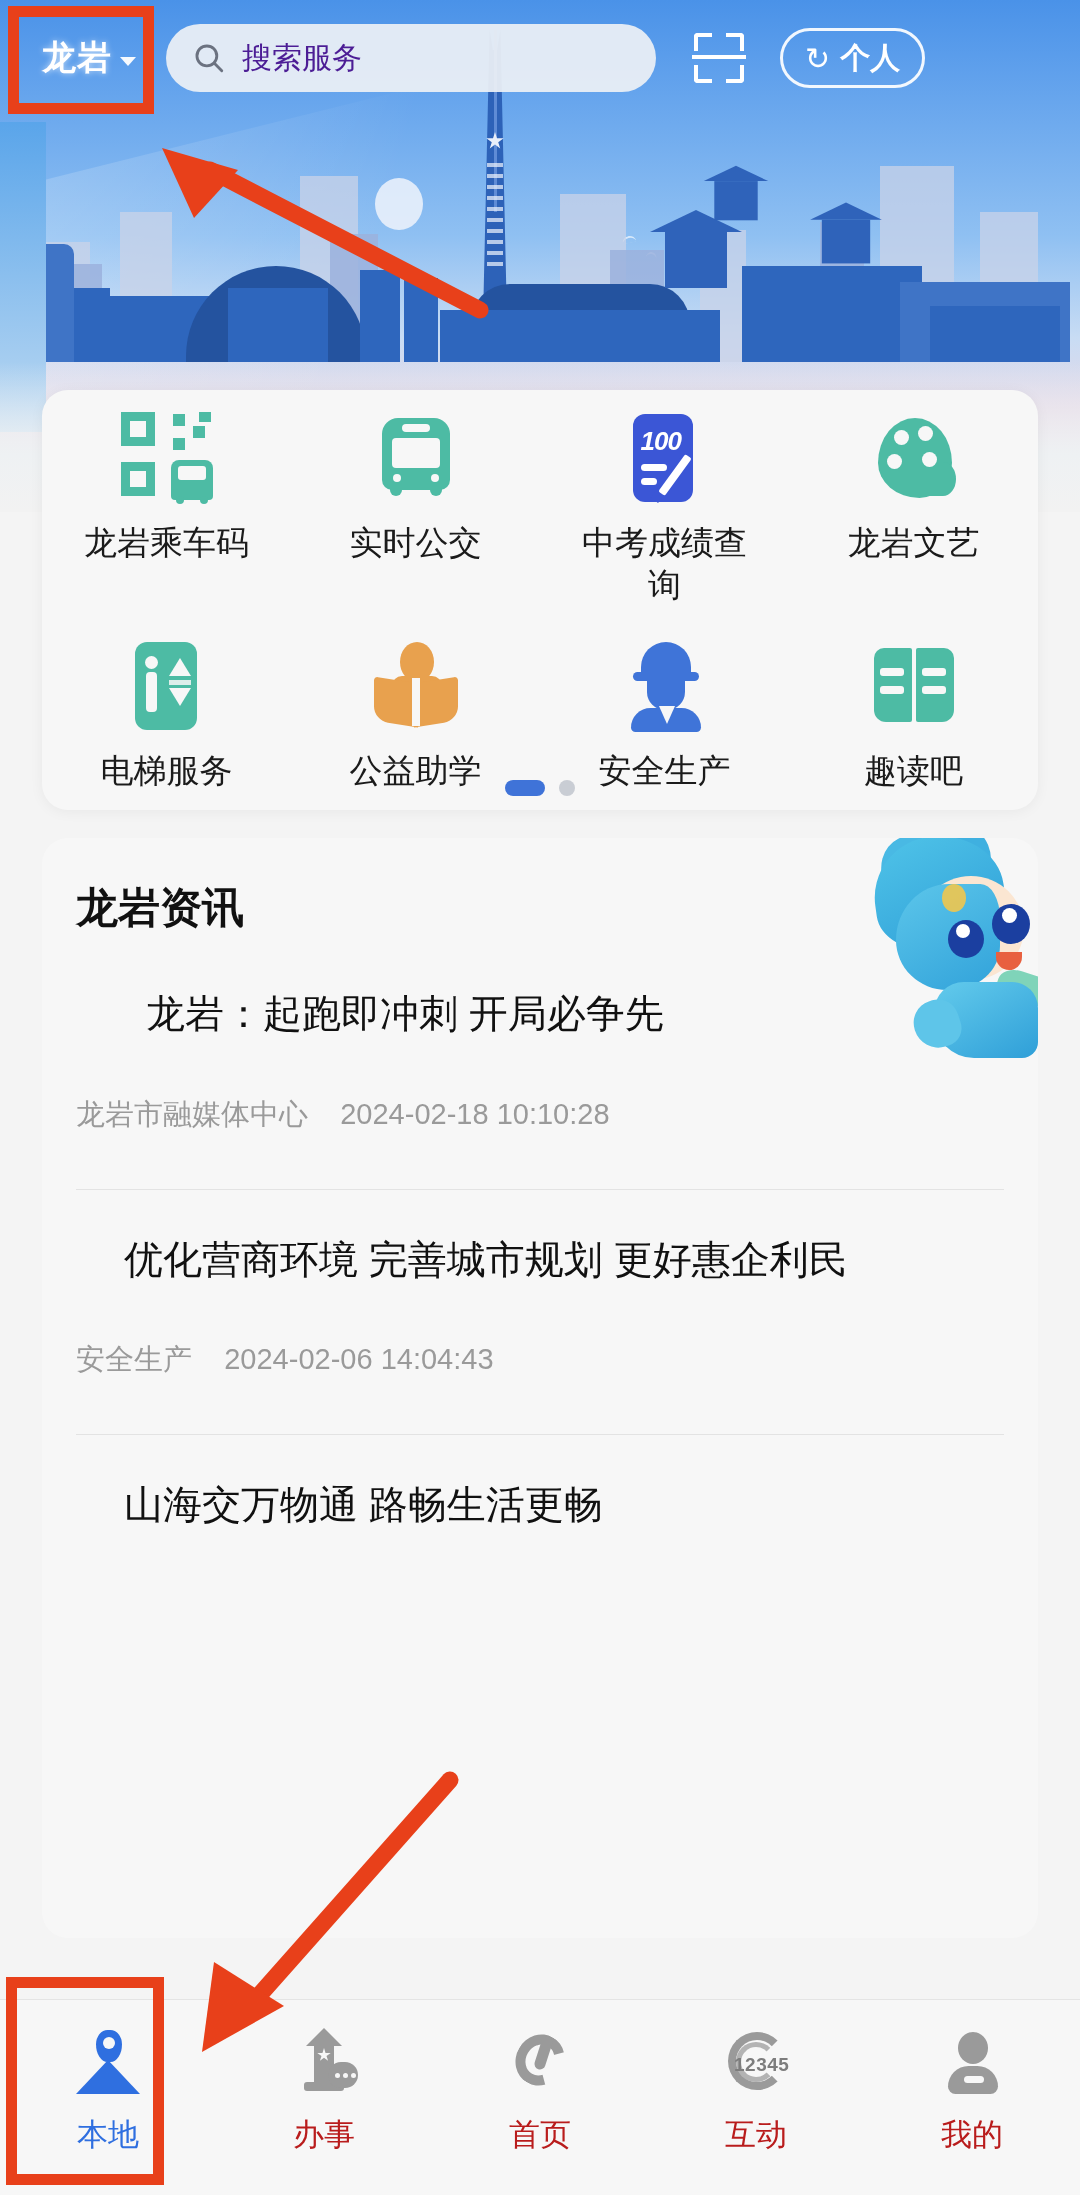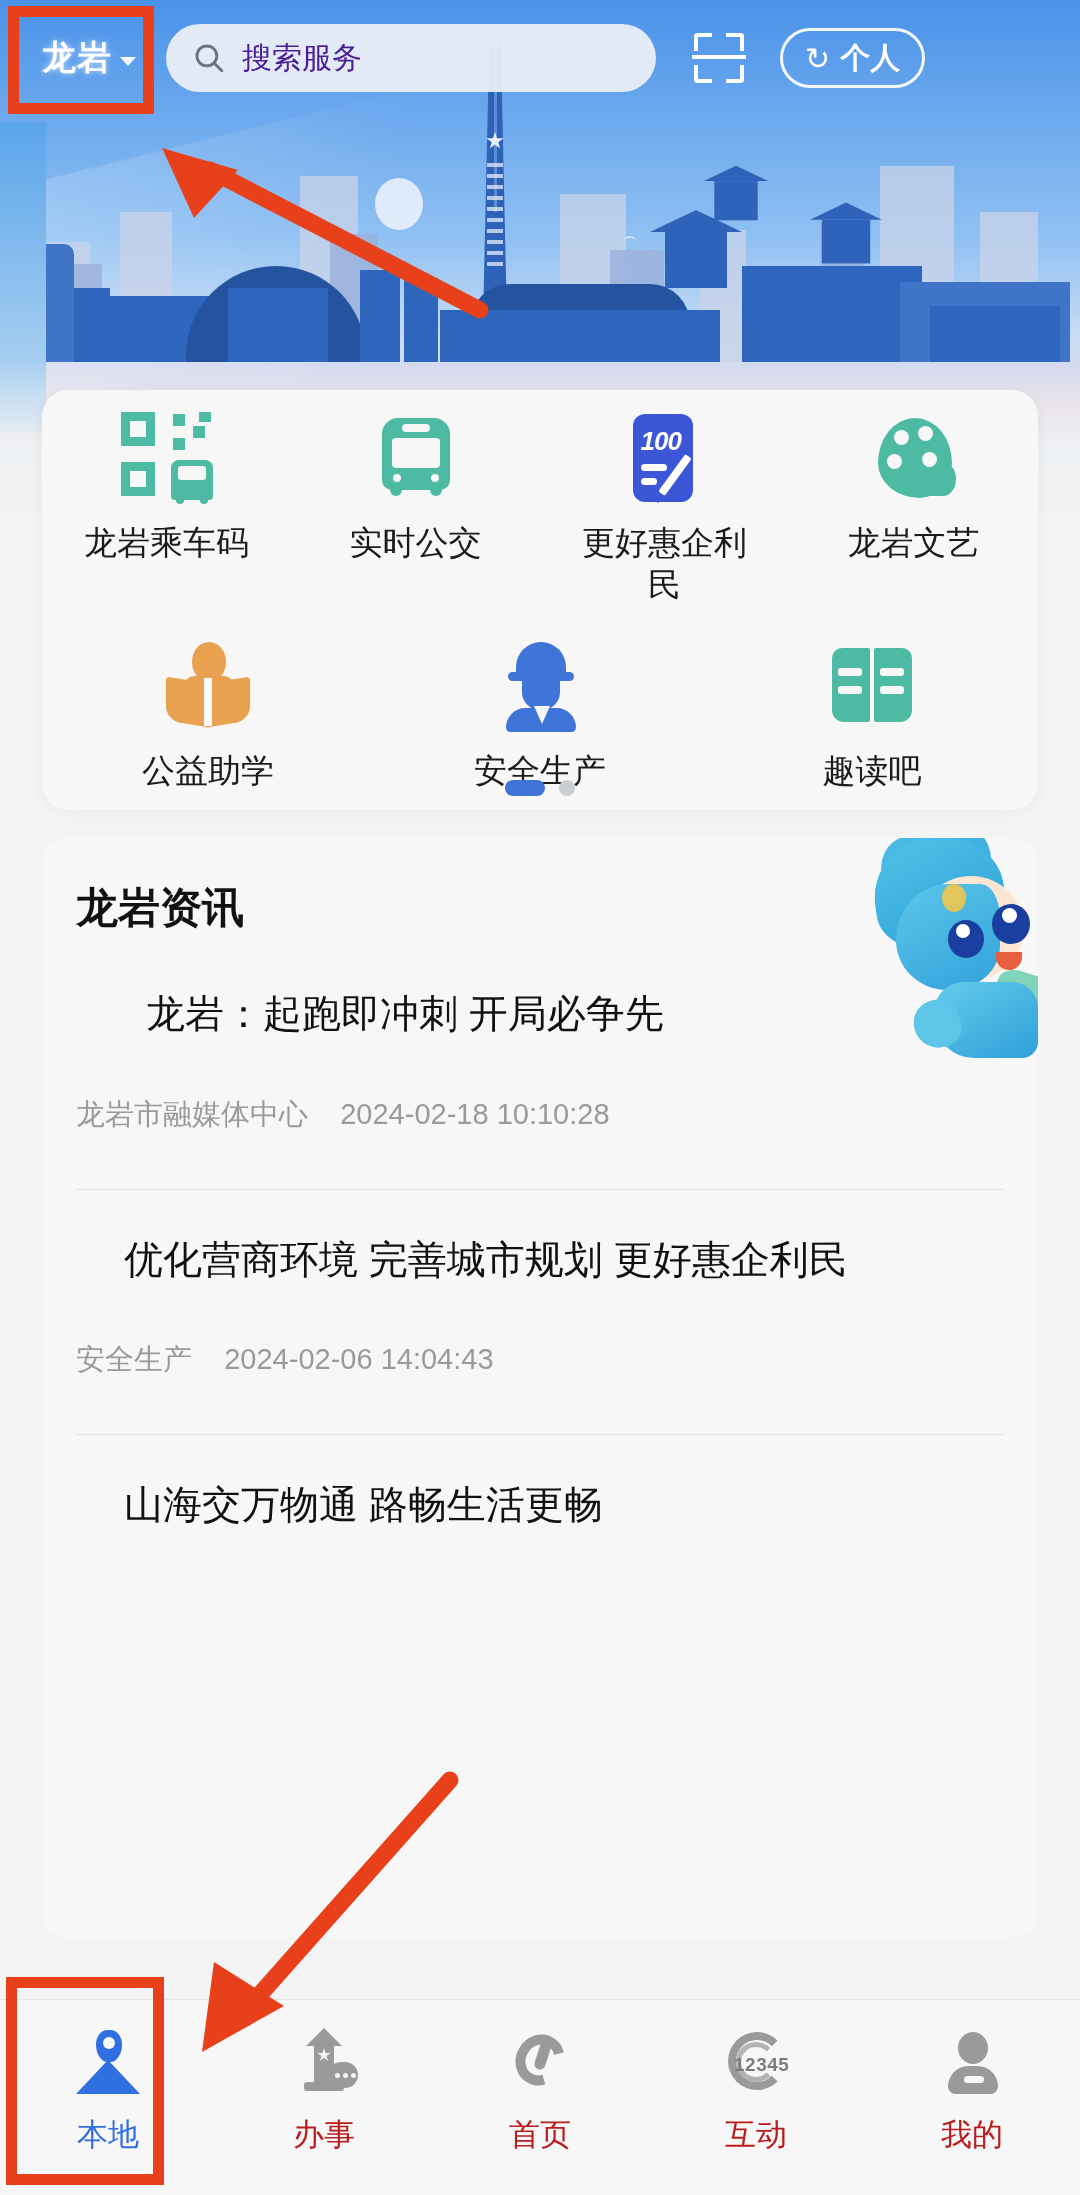--- a/index.html
+++ b/index.html
@@ -397,37 +397,48 @@
 
       <div class="svc-item">
         <div class="svc-ico i-score">
           <i class="card"></i>
             <i class="n100">100</i>
             <i class="ln1"></i>
             <i class="ln2"></i>
           <i class="pen"></i>
             <i class="pen2"></i>
         </div>
-        <div class="svc-label">更好惠企利民</div>
+        <div class="svc-label">中考成绩查询</div>
       </div>
 
       <div class="svc-item">
         <div class="svc-ico i-palette">
           <i class="pal"></i>
             <i class="thumb"></i>
           <i class="h h1"></i>
             <i class="h h2"></i>
             <i class="h h3"></i>
             <i class="h h4"></i>
         </div>
         <div class="svc-label">龙岩文艺</div>
       </div>
     </div>
 
     <div class="svc-row" style="margin-top:34px;">
+      <div class="svc-item">
+        <div class="svc-ico i-elev">
+          <i class="box"></i>
+            <i class="head"></i>
+            <i class="body"></i>
+          <i class="up"></i>
+            <i class="mid"></i>
+            <i class="dn"></i>
+        </div>
+        <div class="svc-label">电梯服务</div>
+      </div>
 
       <div class="svc-item">
         <div class="svc-ico i-read">
           <i class="head"></i>
             <i class="torso"></i>
             <i class="bkl"></i>
             <i class="bkr"></i>
             <i class="gap"></i>
         </div>
         <div class="svc-label">公益助学</div>

